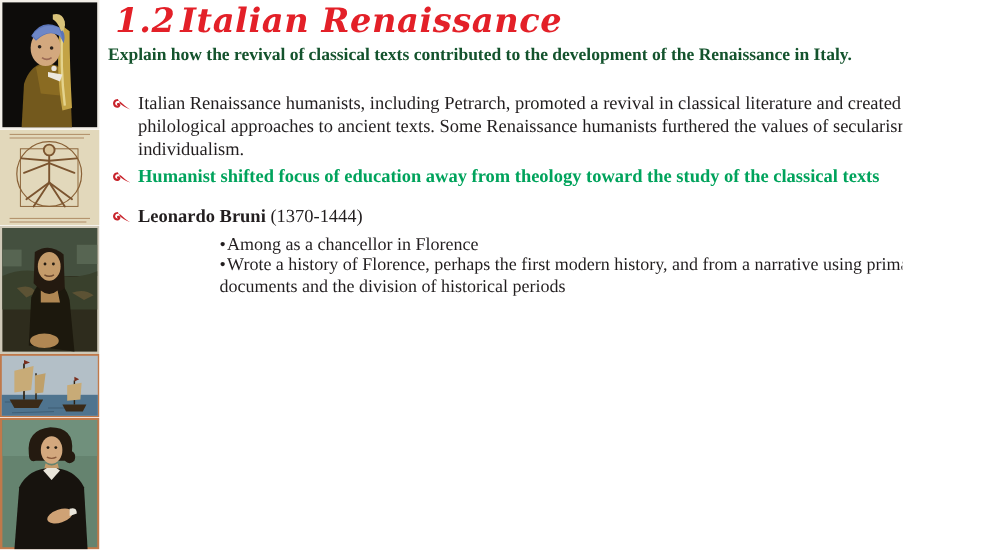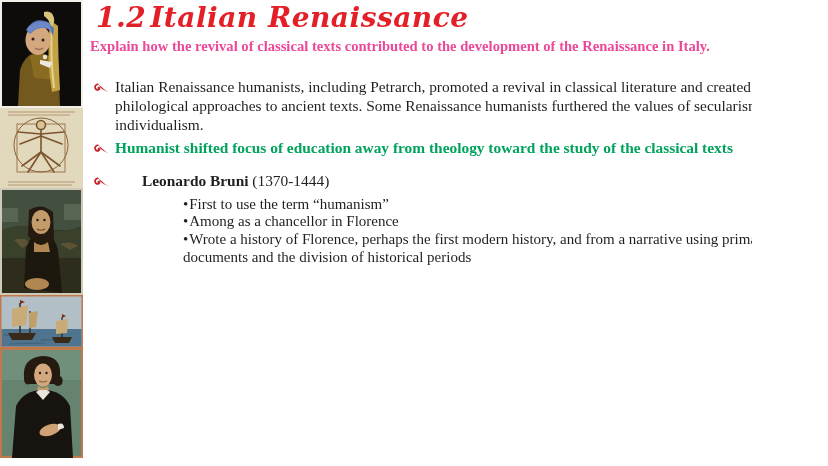--- a/index.html
+++ b/index.html
@@ -34,21 +34,21 @@
     white-space:nowrap;
   }
   .bullet-row { display:flex; margin-top:23px; }
   .bullet-row .bicon { flex:0 0 25px; padding-left:3px; padding-top:2px; }
   .bullet-row .btext {
     flex:1 1 auto; max-width:676px;
     font-size:15.4px; line-height:1.22; color:#221e1f;
   }
   .bullet-row.green-row { margin-top:4px; }
   .bullet-row.green-row .btext { font-weight:bold; }
-  .bullet-row.bruni-row { margin-top:13px;justify-content:space-between; }
+  .bullet-row.bruni-row { margin-top:13px; }
   .bname { font-weight:bold; }
   .sub-bullets { margin-left:93px; margin-top:4px; max-width:660px; }
   .subli {
     font-size:15px; line-height:1.18; color:#221e1f;
   }
   .subli::before { content:"\2022"; margin-right:1px; }
 </style>
 </head>
 <body>
 
@@ -165,21 +165,21 @@
       </svg>
     </div>
   </div>
 
   <div class="content">
 
     <div class="title" style="color:#e32028;">
       <span class="tnum">1.2</span><span>Italian Renaissance</span>
     </div>
 
-    <div class="subtitle" style="color:#ec4899;">Explain how the revival of classical texts contributed to the development of the Renaissance in Italy.</div>
+    <div class="subtitle" style="color:#14532d;">Explain how the revival of classical texts contributed to the development of the Renaissance in Italy.</div>
 
     <div class="bullet-row">
       <span class="bicon">
         <svg width="16" height="12" viewBox="0 0 20 14">
           <path d="M6.5 1.5 C2.8 1.5 0.8 4.6 1.8 7.6 C2.8 10.6 6.8 11.6 8.8 8.9 C10 7.1 8.4 4.9 6.4 5.6 C5.2 6 5.2 7.8 6.8 8.2 C4.6 8.8 3 6.8 4 4.8 C5 2.8 8 3 10 5 C12.4 7.3 14.6 9.3 19.4 12.2 C14.2 10.4 10.8 8.2 8.8 6 Z" fill="#c8232b"></path>
         </svg>
       </span>
       <span class="btext">Italian Renaissance humanists, including Petrarch, promoted a revival in classical literature and created new philological approaches to ancient texts. Some Renaissance humanists furthered the values of secularism and individualism.</span>
     </div>
 
@@ -195,19 +195,18 @@
     <div class="bullet-row bruni-row">
       <span class="bicon">
         <svg width="16" height="12" viewBox="0 0 20 14">
           <path d="M6.5 1.5 C2.8 1.5 0.8 4.6 1.8 7.6 C2.8 10.6 6.8 11.6 8.8 8.9 C10 7.1 8.4 4.9 6.4 5.6 C5.2 6 5.2 7.8 6.8 8.2 C4.6 8.8 3 6.8 4 4.8 C5 2.8 8 3 10 5 C12.4 7.3 14.6 9.3 19.4 12.2 C14.2 10.4 10.8 8.2 8.8 6 Z" fill="#c8232b"></path>
         </svg>
       </span>
       <span class="btext"><span class="bname">Leonardo Bruni</span><span> (1370-1444)</span></span>
     </div>
 
     <div class="sub-bullets">
-      <div class="subli">First to use the term “humanism”</div>
       <div class="subli">Among as a chancellor in Florence</div>
       <div class="subli">Wrote a history of Florence, perhaps the first modern history, and from a narrative using primary source documents and the division of historical periods</div>
     </div>
 
   </div>
 </div>
 
 </body></html>

